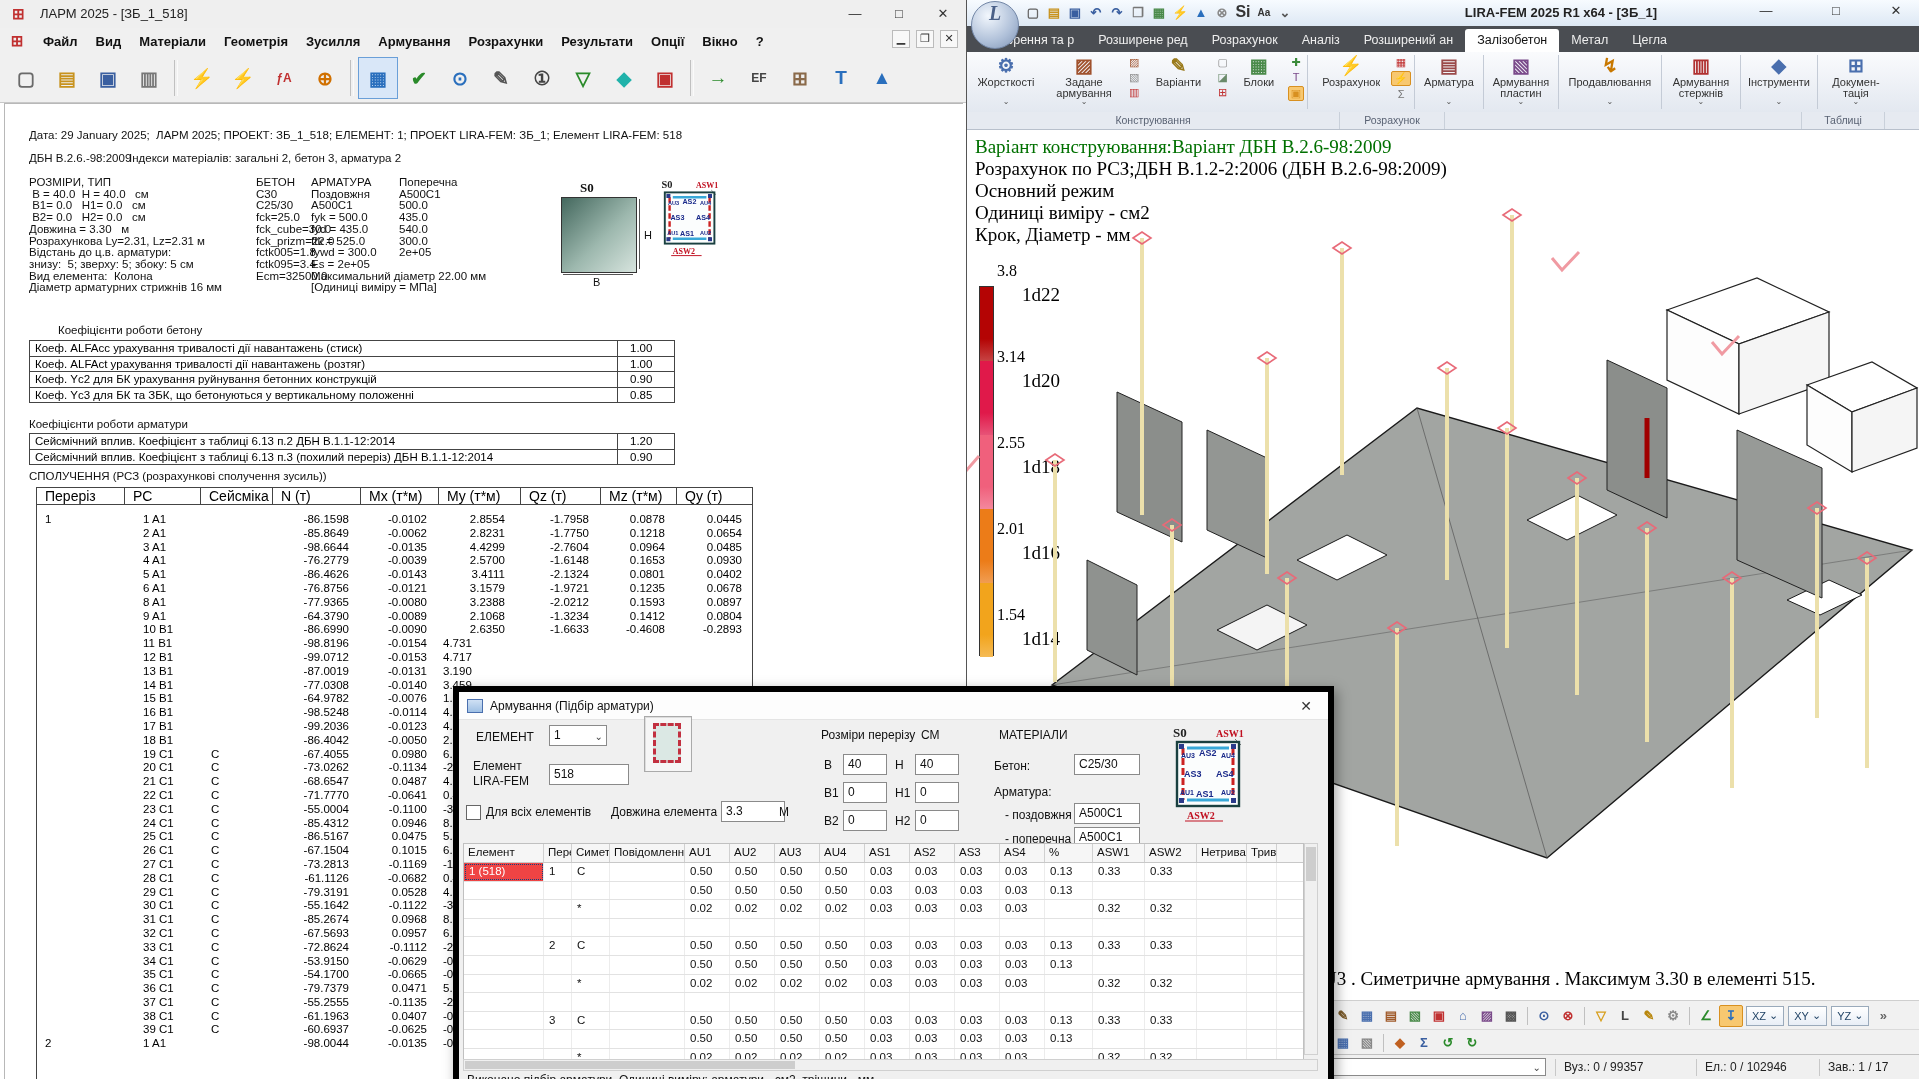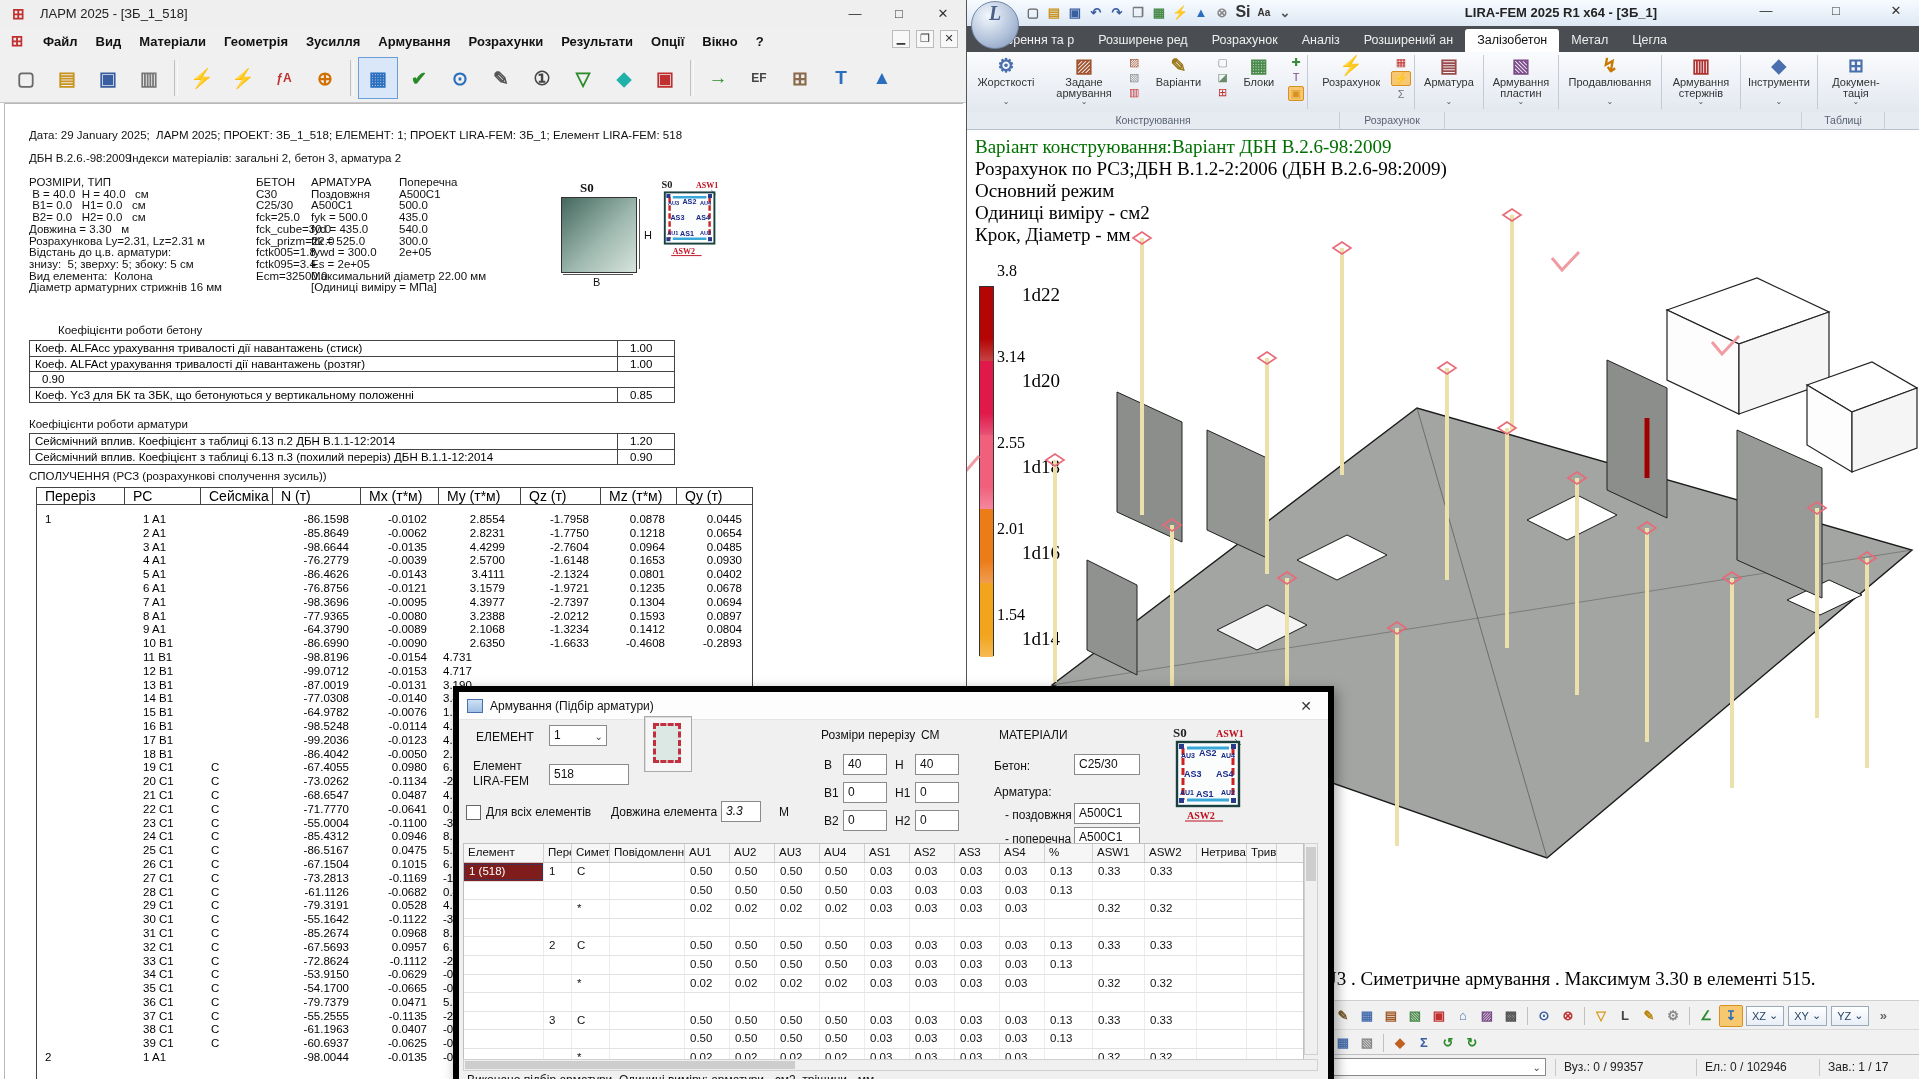--- a/index.html
+++ b/index.html
@@ -103,21 +103,21 @@
   .dlbl{position:absolute;font-size:12px;color:#111;white-space:nowrap;}
   .fld{position:absolute;background:#fff;border:1px solid #8a8a8a;font-size:12px;line-height:18px;padding:0 4px;box-sizing:border-box;height:21px;}
   .combo-arrow{position:absolute;right:3px;top:2px;font-size:10px;color:#444;}
   .chk{position:absolute;width:13px;height:13px;background:#fff;border:1px solid #666;}
   .prev-btn{position:absolute;left:185px;top:24px;width:46px;height:54px;background:#f6f6f6;border:1px solid #aaa;box-shadow:1px 1px 0 #ddd inset;}
   .dt{position:absolute;left:4px;top:151px;width:841px;background:#fff;border:1px solid #c0c0c0;box-sizing:border-box;}
   .dt-head{display:grid;grid-template-columns:80px 28px 38px 75px 45px 45px 45px 45px 45px 45px 45px 45px 48px 52px 52px 50px 30px;height:18px;background:#f6f6f6;border-bottom:1px solid #c8c8c8;}
   .dt-hcell{font-size:11.5px;line-height:17px;padding-left:4px;border-right:1px solid #d0d0d0;overflow:hidden;white-space:nowrap;}
   .dt-row{display:grid;grid-template-columns:80px 28px 38px 75px 45px 45px 45px 45px 45px 45px 45px 45px 48px 52px 52px 50px 30px;height:17.6px;border-bottom:1px solid #e2e2e2;}
   .dt-cell{font-size:11.5px;line-height:17px;padding-left:5px;border-right:1px solid #ececec;overflow:hidden;white-space:nowrap;}
-  .dt-sel{background:#7f1d1d;color:#fff;outline:1px dotted #16427e;outline-offset:-2px;}
+  .dt-sel{background:#ef4444;color:#fff;outline:1px dotted #16427e;outline-offset:-2px;}
   .vscroll{position:absolute;left:845px;top:151px;width:14px;height:212px;background:#f0f0f0;border:1px solid #d0d0d0;box-sizing:border-box;}
   .vthumb{position:absolute;left:1px;top:3px;width:10px;height:34px;background:#cdcdcd;}
   .hscroll{position:absolute;left:4px;top:367px;width:855px;height:12px;background:#f0f0f0;border:1px solid #d0d0d0;box-sizing:border-box;}
   .hthumb{position:absolute;left:1px;top:1px;width:330px;height:8px;background:#cdcdcd;}
   .dlg-btn{position:absolute;width:30px;height:24px;background:#f4f4f4;border:1px solid #9a9a9a;text-align:center;line-height:23px;font-weight:bold;}
 </style>
 </head>
 <body>
 
 <div id="root">
@@ -307,20 +307,21 @@
       <div class="coef-table" style="left:24px;top:236px;" id="coef1-rows">
           <div class="coef-row">
             <div class="coef-label">Коеф. ALFAcc урахування тривалості дії навантажень (стиск)</div>
             <div class="coef-value">1.00</div>
           </div>
           <div class="coef-row">
             <div class="coef-label">Коеф. ALFAct урахування тривалості дії навантажень (розтяг)</div>
             <div class="coef-value">1.00</div>
           </div>
           <div class="coef-row">
+            <div class="coef-label">Коеф. Yc2 для БК урахування руйнування бетонних конструкцій</div>
             <div class="coef-value">0.90</div>
           </div>
           <div class="coef-row">
             <div class="coef-label">Коеф. Yc3 для БК та ЗБК, що бетонуються у вертикальному положенні</div>
             <div class="coef-value">0.85</div>
           </div>
         </div>
       <div class="doc-txt" style="left:24px;top:314px;">Коефіцієнти роботи арматури</div>
       <div class="coef-table" style="left:24px;top:329px;" id="coef2-rows">
           <div class="coef-row">
@@ -405,31 +406,20 @@
             <div class="comb-row">
               <div class="cc cc0"></div>
               <div class="cc cc1">6 A1</div>
               <div class="cc cc2"></div>
               <div class="cc cc3">-76.8756</div>
               <div class="cc cc4">-0.0121</div>
               <div class="cc cc5">3.1579</div>
               <div class="cc cc6">-1.9721</div>
               <div class="cc cc7">0.1235</div>
               <div class="cc cc8">0.0678</div>
-            </div>
-            <div class="comb-row">
-              <div class="cc cc0"></div>
-              <div class="cc cc1">7 A1</div>
-              <div class="cc cc2"></div>
-              <div class="cc cc3">-98.3696</div>
-              <div class="cc cc4">-0.0095</div>
-              <div class="cc cc5">4.3977</div>
-              <div class="cc cc6">-2.7397</div>
-              <div class="cc cc7">0.1304</div>
-              <div class="cc cc8">0.0694</div>
             </div>
             <div class="comb-row">
               <div class="cc cc0"></div>
               <div class="cc cc1">8 A1</div>
               <div class="cc cc2"></div>
               <div class="cc cc3">-77.9365</div>
               <div class="cc cc4">-0.0080</div>
               <div class="cc cc5">3.2388</div>
               <div class="cc cc6">-2.0212</div>
               <div class="cc cc7">0.1593</div>
@@ -1087,21 +1077,21 @@
     </div>
     <div class="prev-btn">
       <div class="abs" style="left:8px;top:6px;width:28px;height:40px;background:#dbe8e4;border:3px dashed #c23040;box-sizing:border-box;"></div>
     </div>
     <div class="dlbl" style="left:14px;top:67px;">Елемент</div>
     <div class="dlbl" style="left:14px;top:82px;">LIRA-FEM</div>
     <div class="fld" style="left:90px;top:72px;width:80px;">518</div>
     <div class="chk" style="left:7px;top:113px;"></div>
     <div class="dlbl" style="left:27px;top:113px;">Для всіх елементів</div>
     <div class="dlbl" style="left:152px;top:113px;">Довжина елемента</div>
-    <div class="fld" style="left:262px;top:109px;width:40px;font-style:italic;">3.3</div>
+    <div class="fld" style="left:262px;top:109px;width:64px;">3.3</div>
     <div class="dlbl" style="left:320px;top:113px;">М</div>
 
     <div class="dlbl" style="left:362px;top:36px;">Розміри перерізу</div>
     <div class="dlbl" style="left:462px;top:36px;">СМ</div>
     <div id="dlg-sizes">
         <div class="dlbl" style="left: 365px; top: 66px;">B</div>
         <div class="fld" style="left: 384px; top: 62px; width: 44px;">40</div>
         <div class="dlbl" style="left: 436px; top: 66px;">H</div>
         <div class="fld" style="left: 456px; top: 62px; width: 44px;">40</div>
         <div class="dlbl" style="left: 365px; top: 94px;">B1</div>

